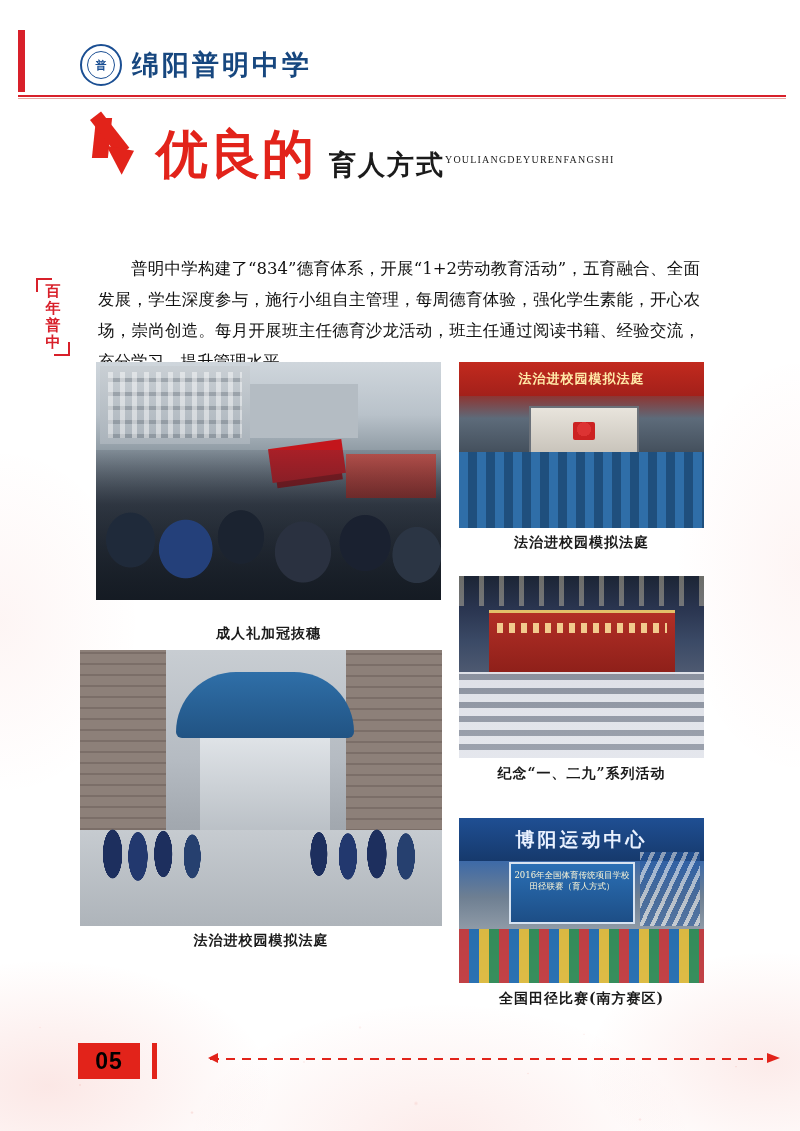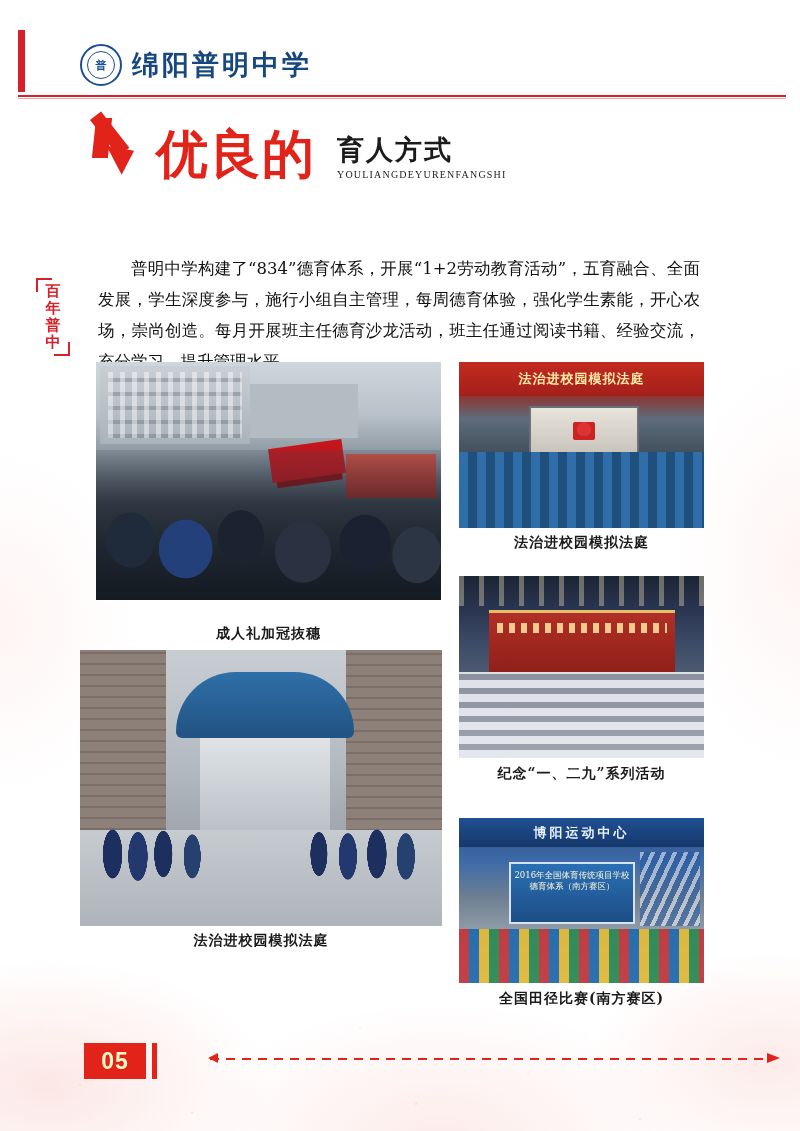--- a/index.html
+++ b/index.html
@@ -156,23 +156,23 @@
   .title-main {
     font-family: "DejaVu Serif", serif;
     font-size: 52px;
     font-weight: bold;
     color: #e2231a;
     line-height: 1;
     letter-spacing: 1px;
   }
   .title-sub-wrap {
     display: flex;
-    flex-direction: column;
+    flex-direction: row;
     justify-content: flex-end;
-    margin-left: 14px;
+    margin-left: 6px;
   }
   .title-sub {
     font-family: "DejaVu Serif", serif;
     font-size: 27px;
     font-weight: bold;
     color: #1b1b1b;
     line-height: 1.1;
     letter-spacing: 2px;
   }
   .title-pinyin {
@@ -372,23 +372,23 @@
       radial-gradient(ellipse 16px 40px at 82% 70%, #1d2f5e 60%, transparent 62%),
       radial-gradient(ellipse 15px 38px at 90% 72%, #26406f 60%, transparent 62%);
   }
 
   
   #photo-athletics {
     left: 459px; top: 818px; width: 245px; height: 165px;
     background: linear-gradient(180deg, #2b4f86 0%, #3d6aa8 26%, #6e7f92 48%, #9aa4ae 74%, #c3c9cf 100%);
   }
   #photo-athletics .topband {
-    position:absolute; left:0; right:0; top:0; height: 29px;
+    position:absolute; left:0; right:0; top:0; height: 43px;
     background: linear-gradient(180deg,#1f4f93,#16396c);
-    color:#e9f1ff; font-family:"DejaVu Serif", serif; font-weight:bold; font-size:13px;
+    color:#e9f1ff; font-family:"DejaVu Serif", serif; font-weight:bold; font-size:19px;
     display:flex; align-items:center; justify-content:center; letter-spacing: 3px;
   }
   #photo-athletics .board {
     position:absolute; left: 50px; top: 44px; width: 122px; height: 52px;
     background: linear-gradient(180deg,#2a6fb5,#1d4e86);
     border: 2px solid #d7e3f1;
     color: #fff8d8; font-size: 8.5px; line-height: 11px; text-align:center;
     padding-top: 6px; font-family: "DejaVu Serif", serif;
   }
   #photo-athletics .field {
@@ -399,24 +399,24 @@
     opacity: .92;
   }
   #photo-athletics .flags {
     position:absolute; right: 4px; top: 34px; width: 60px; height: 74px;
     background: repeating-linear-gradient(115deg, rgba(255,255,255,.5) 0 4px, rgba(40,90,160,.55) 4px 10px);
   }
 
   
   .page-num {
     position: absolute;
-    left: 84px; bottom: 52px;
+    left: 78px; bottom: 52px;
     width: 62px; height: 36px;
     background: #e2231a;
-    color: #fef9c3;
+    color: #000000;
     font-family: "Liberation Sans", sans-serif;
     font-size: 23px;
     font-weight: bold;
     display: flex;
     align-items: center;
     justify-content: center;
     letter-spacing: 1px;
   }
   .page-num-tick {
     position: absolute;
@@ -521,21 +521,21 @@
     <div class="wall-r"></div>
     <div class="canopy"></div>
     <div class="gate"></div>
     <div class="ground"></div>
     <div class="students"></div>
   </div>
   <div class="caption" style="left:80px; top:932px; width:362px;">法治进校园模拟法庭</div>
 
   <div class="photo" id="photo-athletics">
     <div class="topband">博阳运动中心</div>
-    <div class="board">2016年全国体育传统项目学校 德育体系（南方赛区）</div>
+    <div class="board">2016年全国体育传统项目学校 田径联赛（育人方式）</div>
     <div class="flags"></div>
     <div class="field"></div>
   </div>
   <div class="caption" style="left:459px; top:990px; width:245px;">全国田径比赛(南方赛区)</div>
 
   <div class="page-num">05</div>
   <div class="page-num-tick"></div>
   <div class="footer-arrow">
     <div class="tail"></div>
     <div class="dots"></div>

